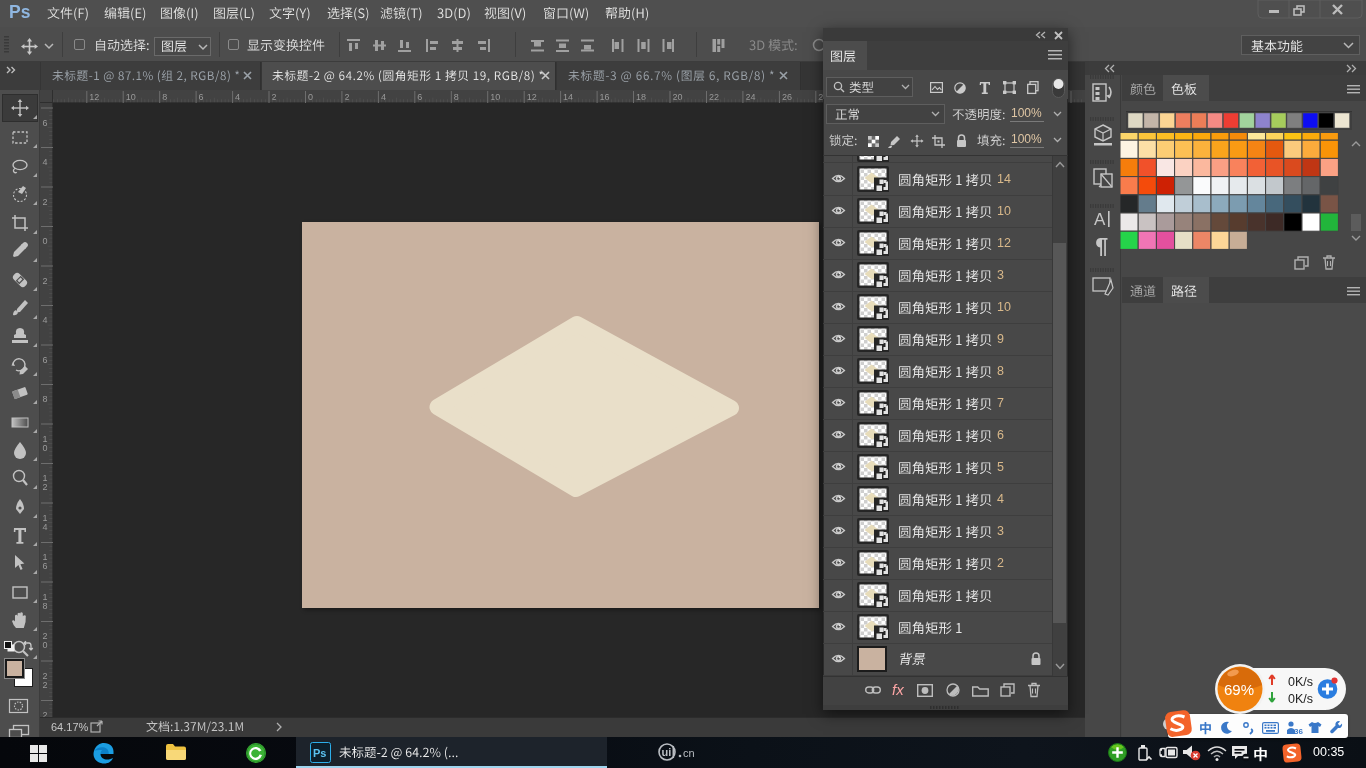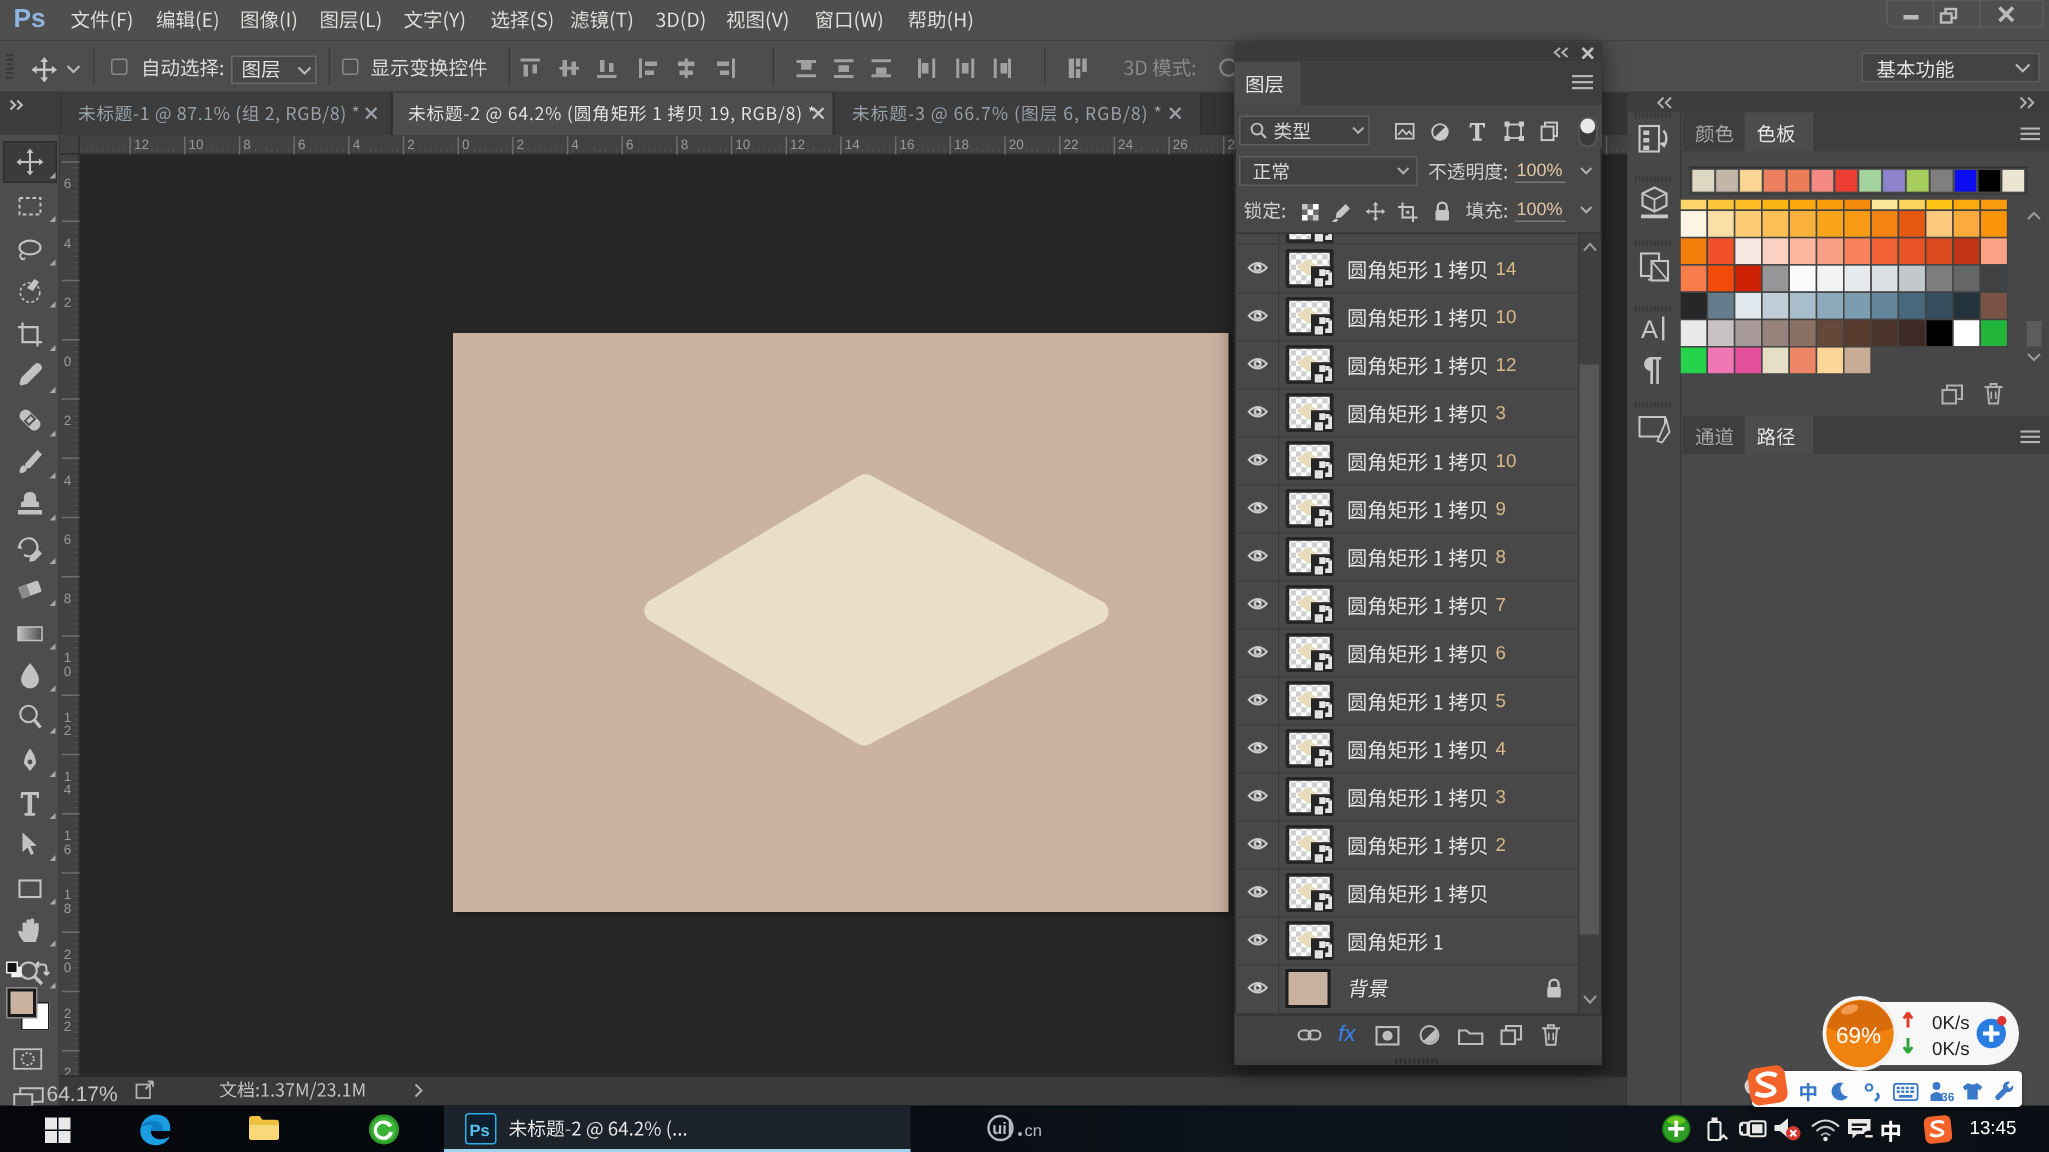--- a/index.html
+++ b/index.html
@@ -905,21 +905,21 @@
     <rect x="9.2" y="604.9" width="3" height="0.6" fill="#545454"></rect>
     <rect x="9.2" y="608.9" width="3" height="0.6" fill="#545454"></rect>
     <rect x="9.2" y="612.8" width="3" height="0.6" fill="#545454"></rect>
   </svg>
 <div class="a" style="left:40px;top:90px;width:13px;height:13px;background:#424242;border-right:1px solid #2e2e2e;border-bottom:1px solid #2e2e2e"></div>
 <div class="a" style="left:302px;top:222px;width:517px;height:386px;background:#c9b2a0;box-shadow:2px 2px 4px rgba(0,0,0,0.35)"></div>
 <svg class="t" style="left:420px;top:306px" width="320" height="200" viewBox="0 0 320 200">
 <polygon points="157,18 311,102 156,183 17.5,101" transform="translate(0,0)" fill="#e9dfc9" stroke="#e9dfc9" stroke-width="16" stroke-linejoin="round"></polygon>
   </svg>
 <div class="a" style="left:40px;top:717px;width:1045px;height:20px;background:#3a3a3a;border-top:1px solid #2c2c2c"></div>
-<div class="a" style="left:31px;top:721px;width:60px;height:13px;color:#c6c6c6;font-size:14px">64.17%</div>
+<div class="a" style="left:51px;top:721px;width:60px;height:13px;color:#c6c6c6;font-size:11px">64.17%</div>
 <svg class="t" style="left:90px;top:720px" width="14" height="13" viewBox="0 0 14 13">
 <rect x="1" y="3" width="9" height="9" fill="none" stroke="#b0b0b0" stroke-width="1.2"></rect>
 <path d="M7 6 l5 -5 M12 1 h-3.5 M12 1 v3.5" stroke="#b0b0b0" stroke-width="1.2" fill="none"></path>
   </svg>
 <svg class="t" style="left:146px;top:718px" width="102" height="18" viewBox="0 -13 102 18">
     <path fill="#c6c6c6" d="M5.1 -9.9C5.4 -9.3 5.8 -8.5 6.0 -8.0L7.0 -8.3C6.8 -8.8 6.4 -9.6 6.0 -10.2ZM0.6 -8.0V-7.1H2.5C3.2 -5.3 4.1 -3.7 5.4 -2.4C4.0 -1.3 2.4 -0.5 0.4 0.1C0.6 0.3 0.9 0.7 1.0 0.9C3.0 0.3 4.7 -0.6 6.0 -1.8C7.4 -0.6 9.0 0.3 11.0 0.9C11.1 0.6 11.4 0.2 11.6 0.0C9.7 -0.4 8.1 -1.3 6.7 -2.4C7.9 -3.6 8.9 -5.2 9.6 -7.1H11.4V-8.0ZM6.0 -3.0C4.9 -4.2 4.0 -5.5 3.4 -7.1H8.5C7.9 -5.5 7.1 -4.1 6.0 -3.0Z M22.2 -9.3C22.0 -8.4 21.5 -7.2 21.0 -6.4L21.8 -6.2C22.2 -6.9 22.7 -8.1 23.1 -9.1ZM16.8 -9.0C17.2 -8.1 17.6 -7.0 17.8 -6.3L18.6 -6.6C18.4 -7.3 17.9 -8.4 17.5 -9.3ZM14.3 -10.1V-7.5H12.6V-6.7H14.2C13.8 -5.0 13.1 -3.1 12.3 -2.1C12.5 -1.9 12.7 -1.5 12.8 -1.3C13.4 -2.1 13.9 -3.4 14.3 -4.8V0.9H15.2V-5.1C15.5 -4.5 16.0 -3.7 16.2 -3.3L16.7 -4.0C16.5 -4.4 15.5 -5.8 15.2 -6.2V-6.7H16.7V-7.5H15.2V-10.1ZM16.4 -0.8V0.1H22.1V0.9H23.0V-5.7H20.3V-10.0H19.5V-5.7H16.7V-4.8H22.1V-3.2H16.8V-2.4H22.1V-0.8Z M25.7 -4.7C26.1 -4.7 26.5 -5.0 26.5 -5.5C26.5 -6.0 26.1 -6.4 25.7 -6.4C25.2 -6.4 24.9 -6.0 24.9 -5.5C24.9 -5.0 25.2 -4.7 25.7 -4.7ZM25.7 0.2C26.1 0.2 26.5 -0.2 26.5 -0.7C26.5 -1.2 26.1 -1.5 25.7 -1.5C25.2 -1.5 24.9 -1.2 24.9 -0.7C24.9 -0.2 25.2 0.2 25.7 0.2Z M28.4 0.0H33.2V-0.9H31.5V-8.8H30.6C30.1 -8.5 29.6 -8.3 28.8 -8.2V-7.5H30.4V-0.9H28.4Z M35.7 0.2C36.1 0.2 36.5 -0.2 36.5 -0.7C36.5 -1.2 36.1 -1.5 35.7 -1.5C35.2 -1.5 34.9 -1.2 34.9 -0.7C34.9 -0.2 35.2 0.2 35.7 0.2Z M40.5 0.2C42.1 0.2 43.3 -0.8 43.3 -2.4C43.3 -3.6 42.5 -4.3 41.5 -4.6V-4.6C42.4 -5.0 43.0 -5.7 43.0 -6.8C43.0 -8.1 41.9 -9.0 40.5 -9.0C39.4 -9.0 38.7 -8.5 38.0 -7.9L38.6 -7.2C39.1 -7.7 39.7 -8.1 40.4 -8.1C41.3 -8.1 41.9 -7.5 41.9 -6.7C41.9 -5.7 41.3 -5.0 39.5 -5.0V-4.2C41.5 -4.2 42.2 -3.5 42.2 -2.4C42.2 -1.4 41.5 -0.8 40.4 -0.8C39.4 -0.8 38.8 -1.2 38.2 -1.8L37.7 -1.1C38.3 -0.4 39.1 0.2 40.5 0.2Z M46.4 0.0H47.5C47.7 -3.4 48.0 -5.5 50.1 -8.1V-8.8H44.6V-7.9H48.9C47.1 -5.5 46.5 -3.3 46.4 0.0Z M51.9 0.0H52.9V-4.9C52.9 -5.6 52.8 -6.7 52.7 -7.5H52.8L53.5 -5.5L55.1 -0.9H55.9L57.5 -5.5L58.2 -7.5H58.3C58.2 -6.7 58.2 -5.6 58.2 -4.9V0.0H59.2V-8.8H57.9L56.2 -4.1C56.0 -3.5 55.8 -2.9 55.6 -2.3H55.5C55.3 -2.9 55.1 -3.5 54.9 -4.1L53.2 -8.8H51.9Z M60.5 2.1H61.3L64.9 -9.5H64.1Z M65.6 0.0H71.2V-0.9H68.7C68.3 -0.9 67.7 -0.9 67.3 -0.9C69.3 -2.8 70.7 -4.6 70.7 -6.4C70.7 -7.9 69.7 -9.0 68.2 -9.0C67.1 -9.0 66.3 -8.4 65.6 -7.7L66.2 -7.0C66.7 -7.6 67.3 -8.1 68.0 -8.1C69.1 -8.1 69.7 -7.3 69.7 -6.3C69.7 -4.8 68.4 -3.1 65.6 -0.6Z M74.9 0.2C76.5 0.2 77.7 -0.8 77.7 -2.4C77.7 -3.6 76.9 -4.3 75.9 -4.6V-4.6C76.8 -5.0 77.4 -5.7 77.4 -6.8C77.4 -8.1 76.4 -9.0 74.9 -9.0C73.9 -9.0 73.1 -8.5 72.4 -7.9L73.0 -7.2C73.5 -7.7 74.1 -8.1 74.8 -8.1C75.8 -8.1 76.3 -7.5 76.3 -6.7C76.3 -5.7 75.7 -5.0 73.9 -5.0V-4.2C75.9 -4.2 76.6 -3.5 76.6 -2.4C76.6 -1.4 75.9 -0.8 74.8 -0.8C73.8 -0.8 73.2 -1.2 72.7 -1.8L72.1 -1.1C72.7 -0.4 73.5 0.2 74.9 0.2Z M80.1 0.2C80.5 0.2 80.9 -0.2 80.9 -0.7C80.9 -1.2 80.5 -1.5 80.1 -1.5C79.6 -1.5 79.3 -1.2 79.3 -0.7C79.3 -0.2 79.6 0.2 80.1 0.2Z M82.8 0.0H87.6V-0.9H85.9V-8.8H85.0C84.6 -8.5 84.0 -8.3 83.2 -8.2V-7.5H84.8V-0.9H82.8Z M89.6 0.0H90.6V-4.9C90.6 -5.6 90.6 -6.7 90.5 -7.5H90.5L91.2 -5.5L92.9 -0.9H93.6L95.3 -5.5L96.0 -7.5H96.1C96.0 -6.7 95.9 -5.6 95.9 -4.9V0.0H96.9V-8.8H95.6L93.9 -4.1C93.7 -3.5 93.6 -2.9 93.3 -2.3H93.3C93.1 -2.9 92.9 -3.5 92.6 -4.1L91.0 -8.8H89.6Z"></path>
   </svg>
 <svg class="t" style="left:276px;top:722px" width="7" height="10">
     <path d="M1 1 l4 4 l-4 4" fill="none" stroke="#b0b0b0" stroke-width="1.3"></path>
   </svg>
@@ -1525,21 +1525,21 @@
     <path d="M1 1 l4 4.5 l4 -4.5" fill="none" stroke="#9a9a9a" stroke-width="1.4"></path>
   </svg>
 <div class="a" style="left:1053px;top:243px;width:13px;height:380px;background:#575757"></div>
 <div class="a" style="left:823px;top:676px;width:245px;height:29px;background:#424242;border-top:1px solid #333"></div>
 <svg class="t" style="left:865px;top:685px" width="16" height="10" viewBox="0 0 16 10">
     <g fill="none" stroke="#bdbdbd" stroke-width="1.4">
 <rect x="0.7" y="2" width="8" height="6" rx="3"></rect>
       <rect x="7.3" y="2" width="8" height="6" rx="3"></rect>
     </g>
   </svg>
-<div class="a" style="left:892px;top:681px;width:20px;height:18px;font-size:15px;font-style:italic;color:#3b82f6">fx</div>
+<div class="a" style="left:892px;top:681px;width:20px;height:18px;font-size:15px;font-style:italic;color:#fca5a5">fx</div>
 <svg class="t" style="left:917px;top:684px" width="16" height="13" viewBox="0 0 16 13">
     <rect x="0.7" y="0.7" width="14.6" height="11.6" fill="none" stroke="#bdbdbd" stroke-width="1.4"></rect>
     <circle cx="8" cy="6.5" r="3.4" fill="#bdbdbd"></circle>
   </svg>
 <svg class="t" style="left:946px;top:683px" width="14" height="14">
     <circle cx="7" cy="7" r="6" fill="none" stroke="#bdbdbd" stroke-width="1.3"></circle>
     <path d="M2.8 11.2 L11.2 2.8 A6 6 0 0 1 2.8 11.2" fill="#bdbdbd"></path>
   </svg>
 <svg class="t" style="left:972px;top:685px" width="17" height="12" viewBox="0 0 17 12">
     <path d="M0.7 11 v-9 h5 l2 2 h8.5 v7 z" fill="none" stroke="#bdbdbd" stroke-width="1.4"></path>
@@ -1641,21 +1641,21 @@
 <circle cx="15" cy="12.5" r="3.8" fill="#0a0d12"></circle>
     <rect x="12.5" y="11.7" width="5" height="1.6" fill="#e8e8e8"></rect>
   </svg>
 <svg class="t" style="left:1252.5px;top:744px" width="19" height="22" viewBox="0 -16 19 22">
     <path fill="#ffffff" d="M6.5 -12.8V-10.1H1.3V-2.5H3.1V-3.4H6.5V1.3H8.4V-3.4H11.8V-2.6H13.7V-10.1H8.4V-12.8ZM3.1 -5.1V-8.4H6.5V-5.1ZM11.8 -5.1H8.4V-8.4H11.8Z"></path>
   </svg>
 <svg class="t" style="left:1283px;top:744px" width="18" height="18" viewBox="0 0 18 18">
 <rect x="0" y="0" width="18" height="18" rx="4" fill="#f3632a" transform="rotate(-6 9 9)"></rect>
 <path d="M13 4.5 q-4 -1.8 -7 0 q-2.2 1.5 0.3 3 q2.5 1.2 4.5 2 q2.8 1.4 0.3 3 q-3.5 1.8 -7.3 -0.2" fill="none" stroke="#fff" stroke-width="2"></path>
   </svg>
-<div class="a" style="left:1313px;top:745px;width:44px;height:14px;color:#fff;font-size:12.5px">13:45</div>
+<div class="a" style="left:1313px;top:745px;width:44px;height:14px;color:#fff;font-size:12.5px">00:35</div>
 <div class="a" style="left:1168px;top:714px;width:180px;height:24px;background:#fdfdfd;border-radius:3px;box-shadow:0 1px 3px rgba(0,0,0,0.4)"></div>
 <svg class="t" style="left:1164px;top:709px" width="30" height="30" viewBox="0 0 30 30">
 <circle cx="5" cy="15" r="6" fill="#cfcfcf"></circle>
 <rect x="2" y="2" width="25" height="25" rx="6" fill="#f3632a" transform="rotate(-8 15 15)"></rect>
 <path d="M20.5 8 q-6.5 -2.8 -11 0.2 q-3.2 2.4 0.5 4.6 q3.8 1.8 6.8 3 q4 2 0.4 4.4 q-5.2 2.6 -10.8 -0.4" fill="none" stroke="#fff" stroke-width="3"></path>
   </svg>
 <svg class="t" style="left:1198.5px;top:719px" width="17" height="19" viewBox="0 -14 17 19">
     <path fill="#3a78c8" d="M5.6 -11.0V-8.8H1.1V-2.2H2.7V-2.9H5.6V1.2H7.3V-2.9H10.2V-2.3H11.9V-8.8H7.3V-11.0ZM2.7 -4.4V-7.3H5.6V-4.4ZM10.2 -4.4H7.3V-7.3H10.2Z"></path>
   </svg>
 <svg class="t" style="left:1220px;top:721px" width="13" height="13">

